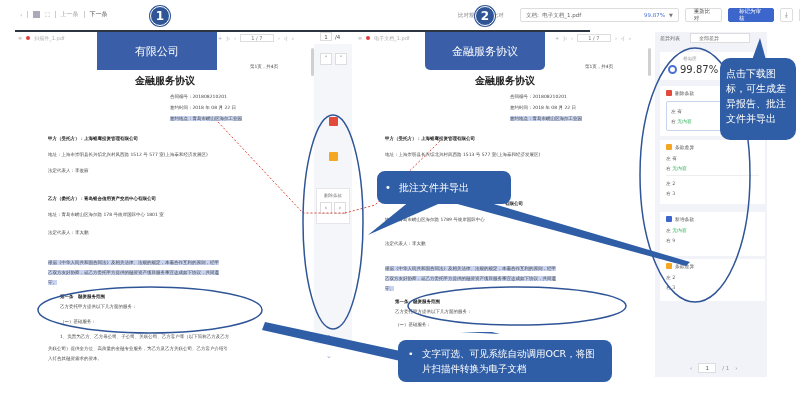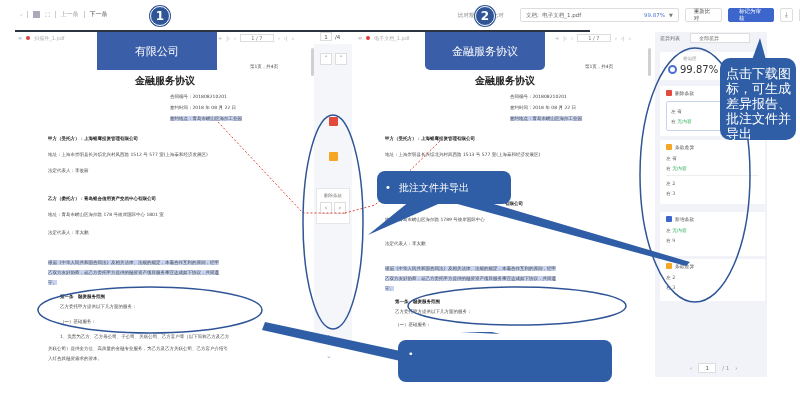--- a/index.html
+++ b/index.html
@@ -305,17 +305,18 @@
 <div class="label-box" style="left:97px;top:32px;width:120px;height:38px;">有限公司</div>
 <div class="label-box" style="left:425px;top:32px;width:120px;height:38px;border-radius:0 0 5px 5px;">金融服务协议</div>
 
 <div class="callout" style="left:377px;top:171px;width:134px;height:33px;display:flex;align-items:center;padding-left:8px;">
   <span style="margin-right:8px;">•</span>
   <span>批注文件并导出</span>
 </div>
 
 <div class="callout" style="left:398px;top:340px;width:214px;height:42px;padding:6px 8px 0 24px;line-height:15px;font-size:9.5px;">
   <span style="position:absolute;left:10px;top:6px;">•</span>
-</div>
-
-<div class="callout" style="left:720px;top:58px;width:76px;height:82px;padding:8px 3px 0 6px;font-size:13px;line-height:15px;border-radius:10px;">
+  <span>文字可选、可见系统自动调用OCR，将图片扫描件转换为电子文档</span>
+</div>
+
+<div class="callout" style="left:720px;top:58px;width:76px;height:82px;padding:8px 3px 0 6px;font-size:10px;line-height:15px;border-radius:10px;">
   <span>点击下载图标，可生成差异报告、批注文件并导出</span>
 </div>
 
 </body></html>

